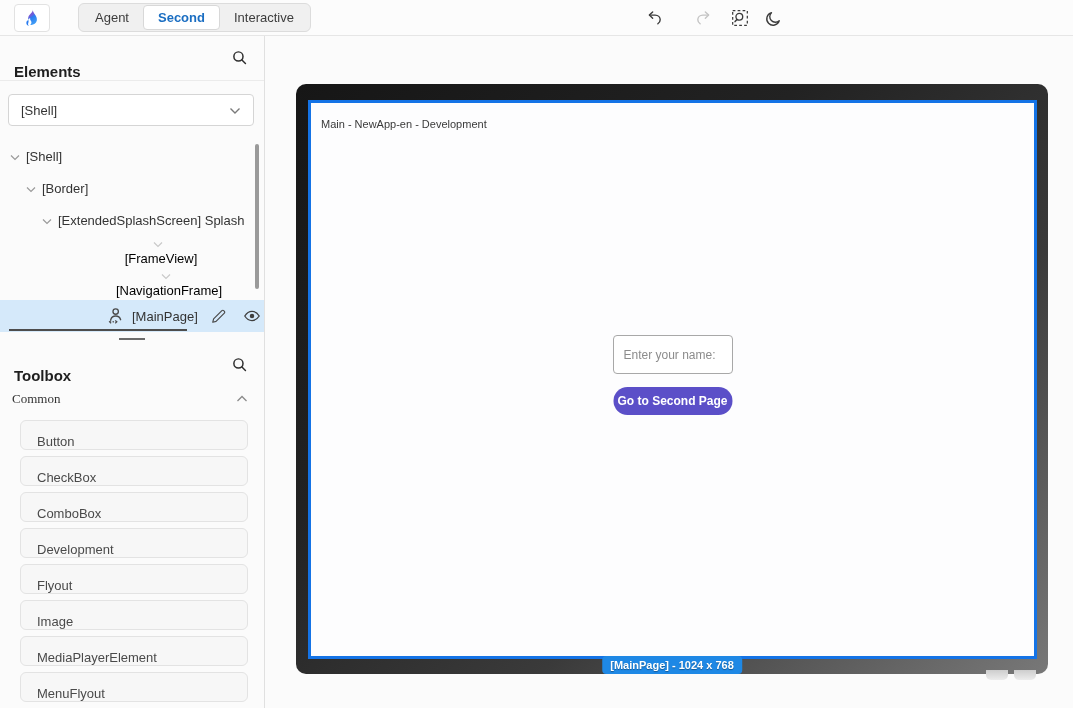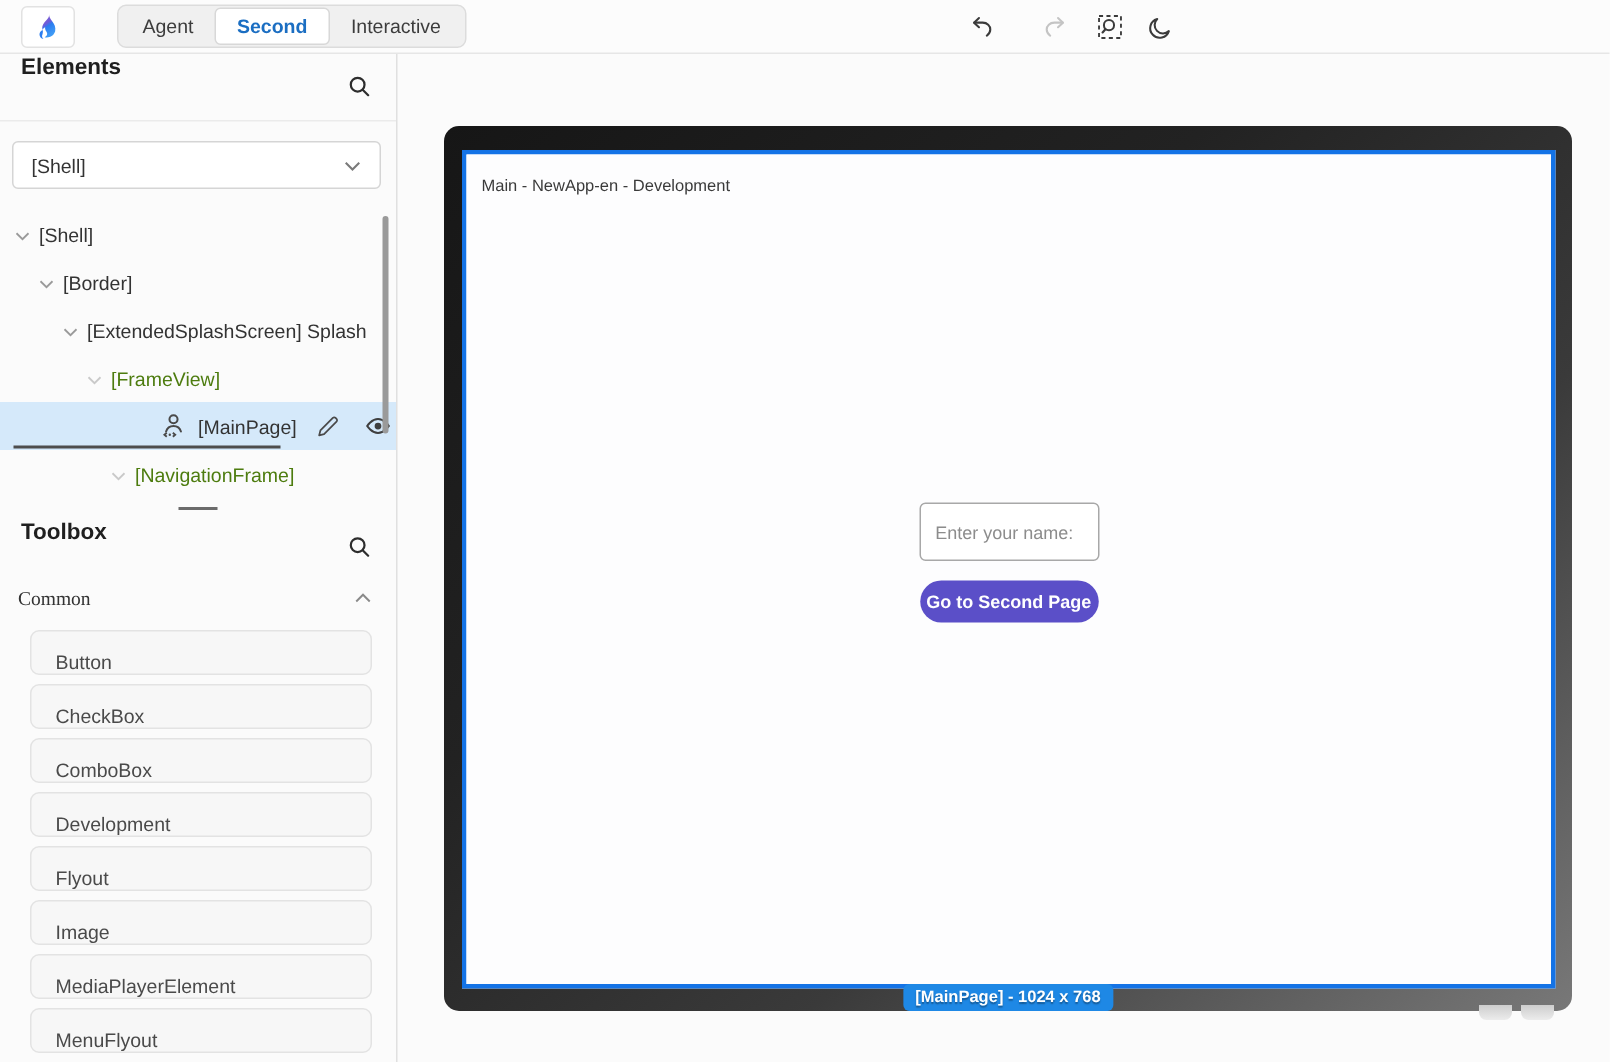--- a/index.html
+++ b/index.html
@@ -19,34 +19,34 @@
   .seg.active { background:#fff; color:#1b6ec2; font-weight:bold; border:1px solid #d8d8d8; }
   .topbar-icons { position:absolute; left:644px; top:0; height:36px; display:flex;
     align-items:center; gap:15px; }
   .tb-icon { width:18px; height:18px; background:transparent; border:none; cursor:pointer;
     display:flex; align-items:center; justify-content:center; padding:0; }
   .tb-icon.redo { margin-left:18px; margin-right:3px; }
 
   
   .sidebar { position:absolute; left:0; top:36px; width:265px; height:672px;
     background:#fbfbfb; border-right:1px solid #e0e0e0; overflow:hidden; }
-  .panel-header { position:relative; height:44px; display:flex; align-items:flex-start;
+  .panel-header { position:relative; height:44px; display:flex; align-items:flex-end;
     padding:0 14px; }
   .panel-header h2 { font-size:15px; color:#1f1f1f; font-weight:bold; }
   .panel-header .search { position:absolute; right:16px; top:13px; cursor:pointer; }
   .header-divider { height:1px; background:#ebebeb; }
   .dropdown { margin:13px 10px 8px 8px; height:32px; background:#fff;
     border:1px solid #d5d5d5; border-radius:4px; display:flex; align-items:center;
     padding:0 12px; font-size:13px; color:#333; cursor:pointer; }
   .dropdown .chev { margin-left:auto; }
 
   .tree { position:relative; padding-top:6px; }
   .tree-row { height:32px; display:flex; align-items:center; font-size:13px; color:#333; cursor:pointer; }
   .tree-row .expander { margin-right:6px; flex:0 0 auto; }
-  .tree-row.dim { color:#4d7c0f; }
+  .tree-row.dim { color:#000000;flex-direction:column; }
   .tree-row.selected { background:#d5e9fa; position:relative; }
   .row-underline { position:absolute; left:9px; width:178px; bottom:1px; height:2px; background:#4d4d4d; }
   .row-icon { margin-right:8px; display:flex; }
   .row-action { margin-left:12px; background:none; border:none; cursor:pointer; display:flex; padding:0; }
   .tree-scroll { position:absolute; right:5px; top:10px; width:4px; height:145px;
     background:#9a9a9a; border-radius:2px; }
 
   .splitter { height:14px; display:flex; align-items:center; justify-content:center; cursor:row-resize; }
   .splitter .handle { width:26px; height:2px; background:#6b6b6b; }
 
@@ -178,20 +178,26 @@
             <polyline points="1,1.5 5,5.5 9,1.5" fill="none" stroke="#9a9a9a" stroke-width="1.2"></polyline>
           </svg></span>
       <span>[ExtendedSplashScreen] Splash</span>
     </div>
     <div class="tree-row dim" style="padding-left:58px">
       <span class="expander"><svg width="10" height="7" viewBox="0 0 10 7">
             <polyline points="1,1.5 5,5.5 9,1.5" fill="none" stroke="#c9c9c9" stroke-width="1.2"></polyline>
           </svg></span>
       <span>[FrameView]</span>
     </div>
+    <div class="tree-row dim" style="padding-left:74px">
+      <span class="expander"><svg width="10" height="7" viewBox="0 0 10 7">
+            <polyline points="1,1.5 5,5.5 9,1.5" fill="none" stroke="#c9c9c9" stroke-width="1.2"></polyline>
+          </svg></span>
+      <span>[NavigationFrame]</span>
+    </div>
     <div class="tree-row selected" style="padding-left:106px">
       <span class="row-icon">
         <svg width="18" height="18" viewBox="0 0 16 16">
           <circle cx="8.6" cy="4" r="2.4" fill="none" stroke="#4a4a4a" stroke-width="1.2"></circle>
           <path d="M4.2 11.3a4.6 4.6 0 0 1 8.8 0" fill="none" stroke="#4a4a4a" stroke-width="1.2" stroke-linecap="round"></path>
           <polyline points="4.6,12 3.2,13.2 4.6,14.4" fill="none" stroke="#4a4a4a" stroke-width="1.1"></polyline>
           <circle cx="6.4" cy="13.2" r="0.7" fill="#4a4a4a"></circle>
           <polyline points="8.2,12 9.6,13.2 8.2,14.4" fill="none" stroke="#4a4a4a" stroke-width="1.1"></polyline>
         </svg>
       </span>
@@ -201,26 +207,20 @@
           <path d="M2.6 13.4l.8-3.1 7.8-7.8a1.2 1.2 0 0 1 1.7 0l.6.6a1.2 1.2 0 0 1 0 1.7l-7.8 7.8-3.1.8z" fill="none" stroke="#4a4a4a" stroke-width="1.1" stroke-linejoin="round"></path>
         </svg>
       </button>
       <button class="row-action" style="margin-left:16px">
         <svg width="18" height="18" viewBox="0 0 16 16">
           <path d="M1.6 8S4.2 3.9 8 3.9 14.4 8 14.4 8 11.8 12.1 8 12.1 1.6 8 1.6 8z" fill="none" stroke="#3f3f3f" stroke-width="1.2"></path>
           <circle cx="8" cy="8" r="2" fill="#3f3f3f"></circle>
         </svg>
       </button>
       <span class="row-underline"></span>
-    </div>
-    <div class="tree-row dim" style="padding-left:74px">
-      <span class="expander"><svg width="10" height="7" viewBox="0 0 10 7">
-            <polyline points="1,1.5 5,5.5 9,1.5" fill="none" stroke="#c9c9c9" stroke-width="1.2"></polyline>
-          </svg></span>
-      <span>[NavigationFrame]</span>
     </div>
     <div class="tree-scroll"></div>
   </div>
 
   <div class="splitter">
     <div class="handle"></div>
   </div>
 
   <div class="panel-header" style="height:38px">
     <h2>Toolbox</h2>

